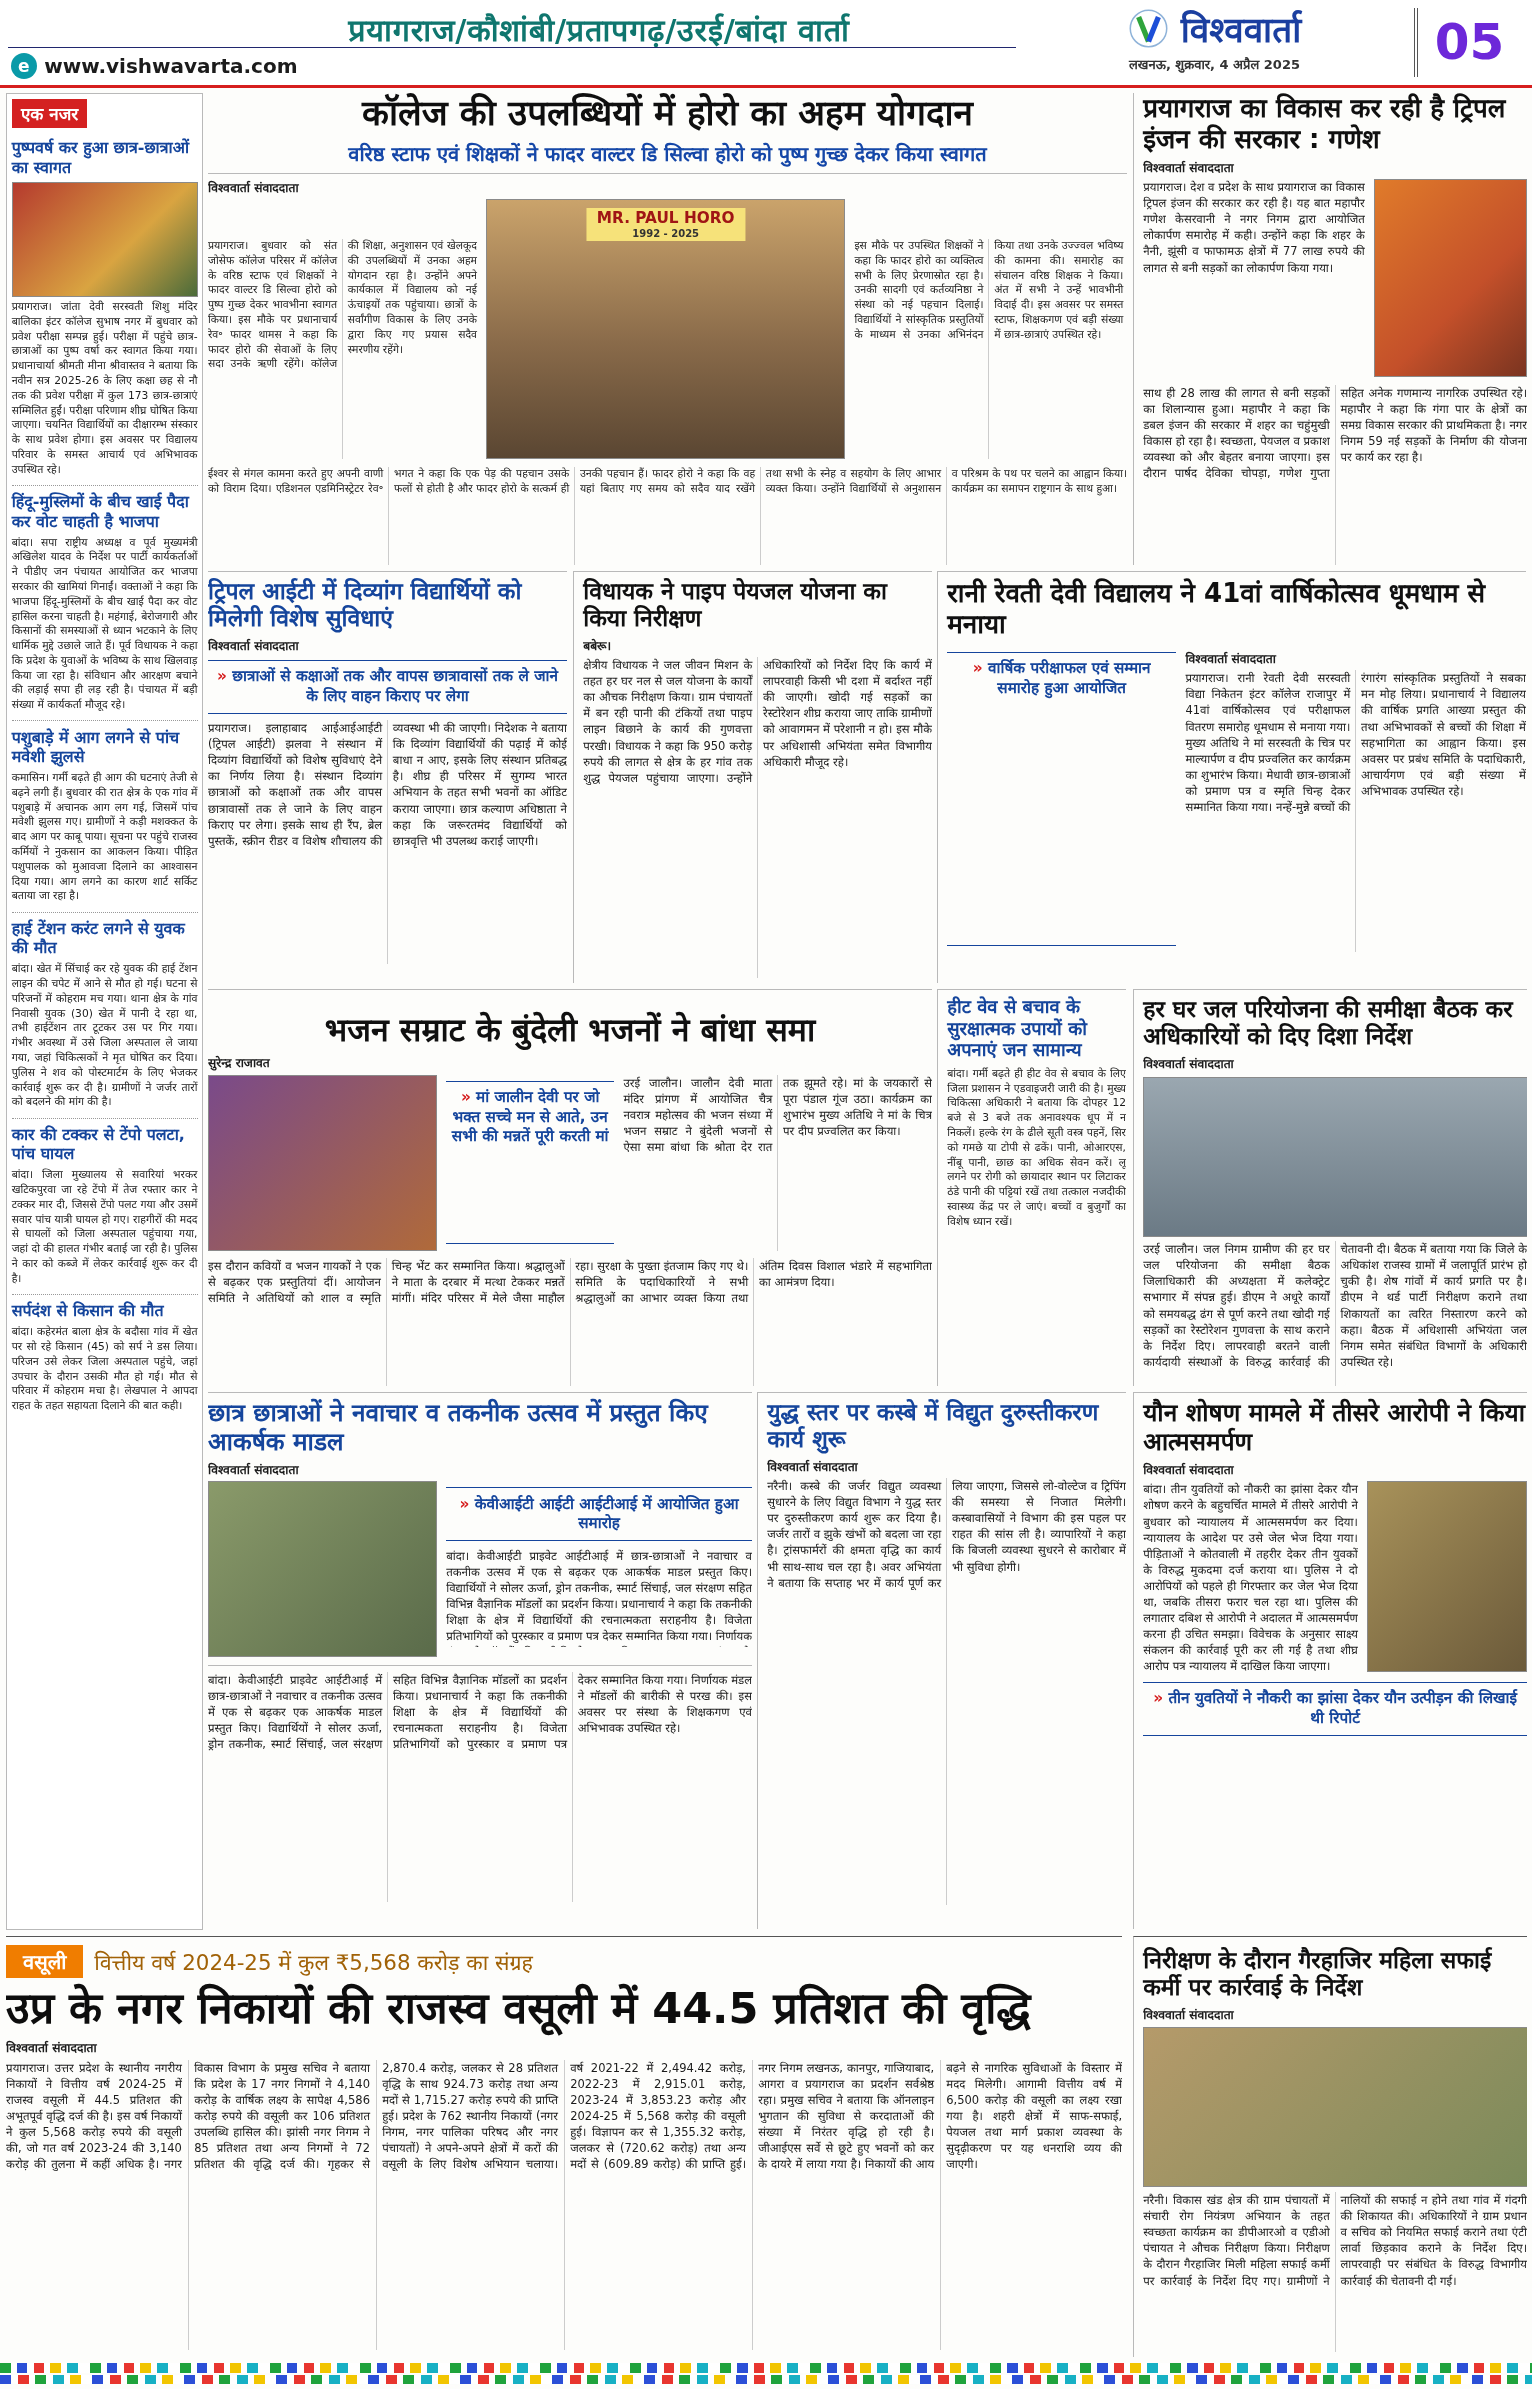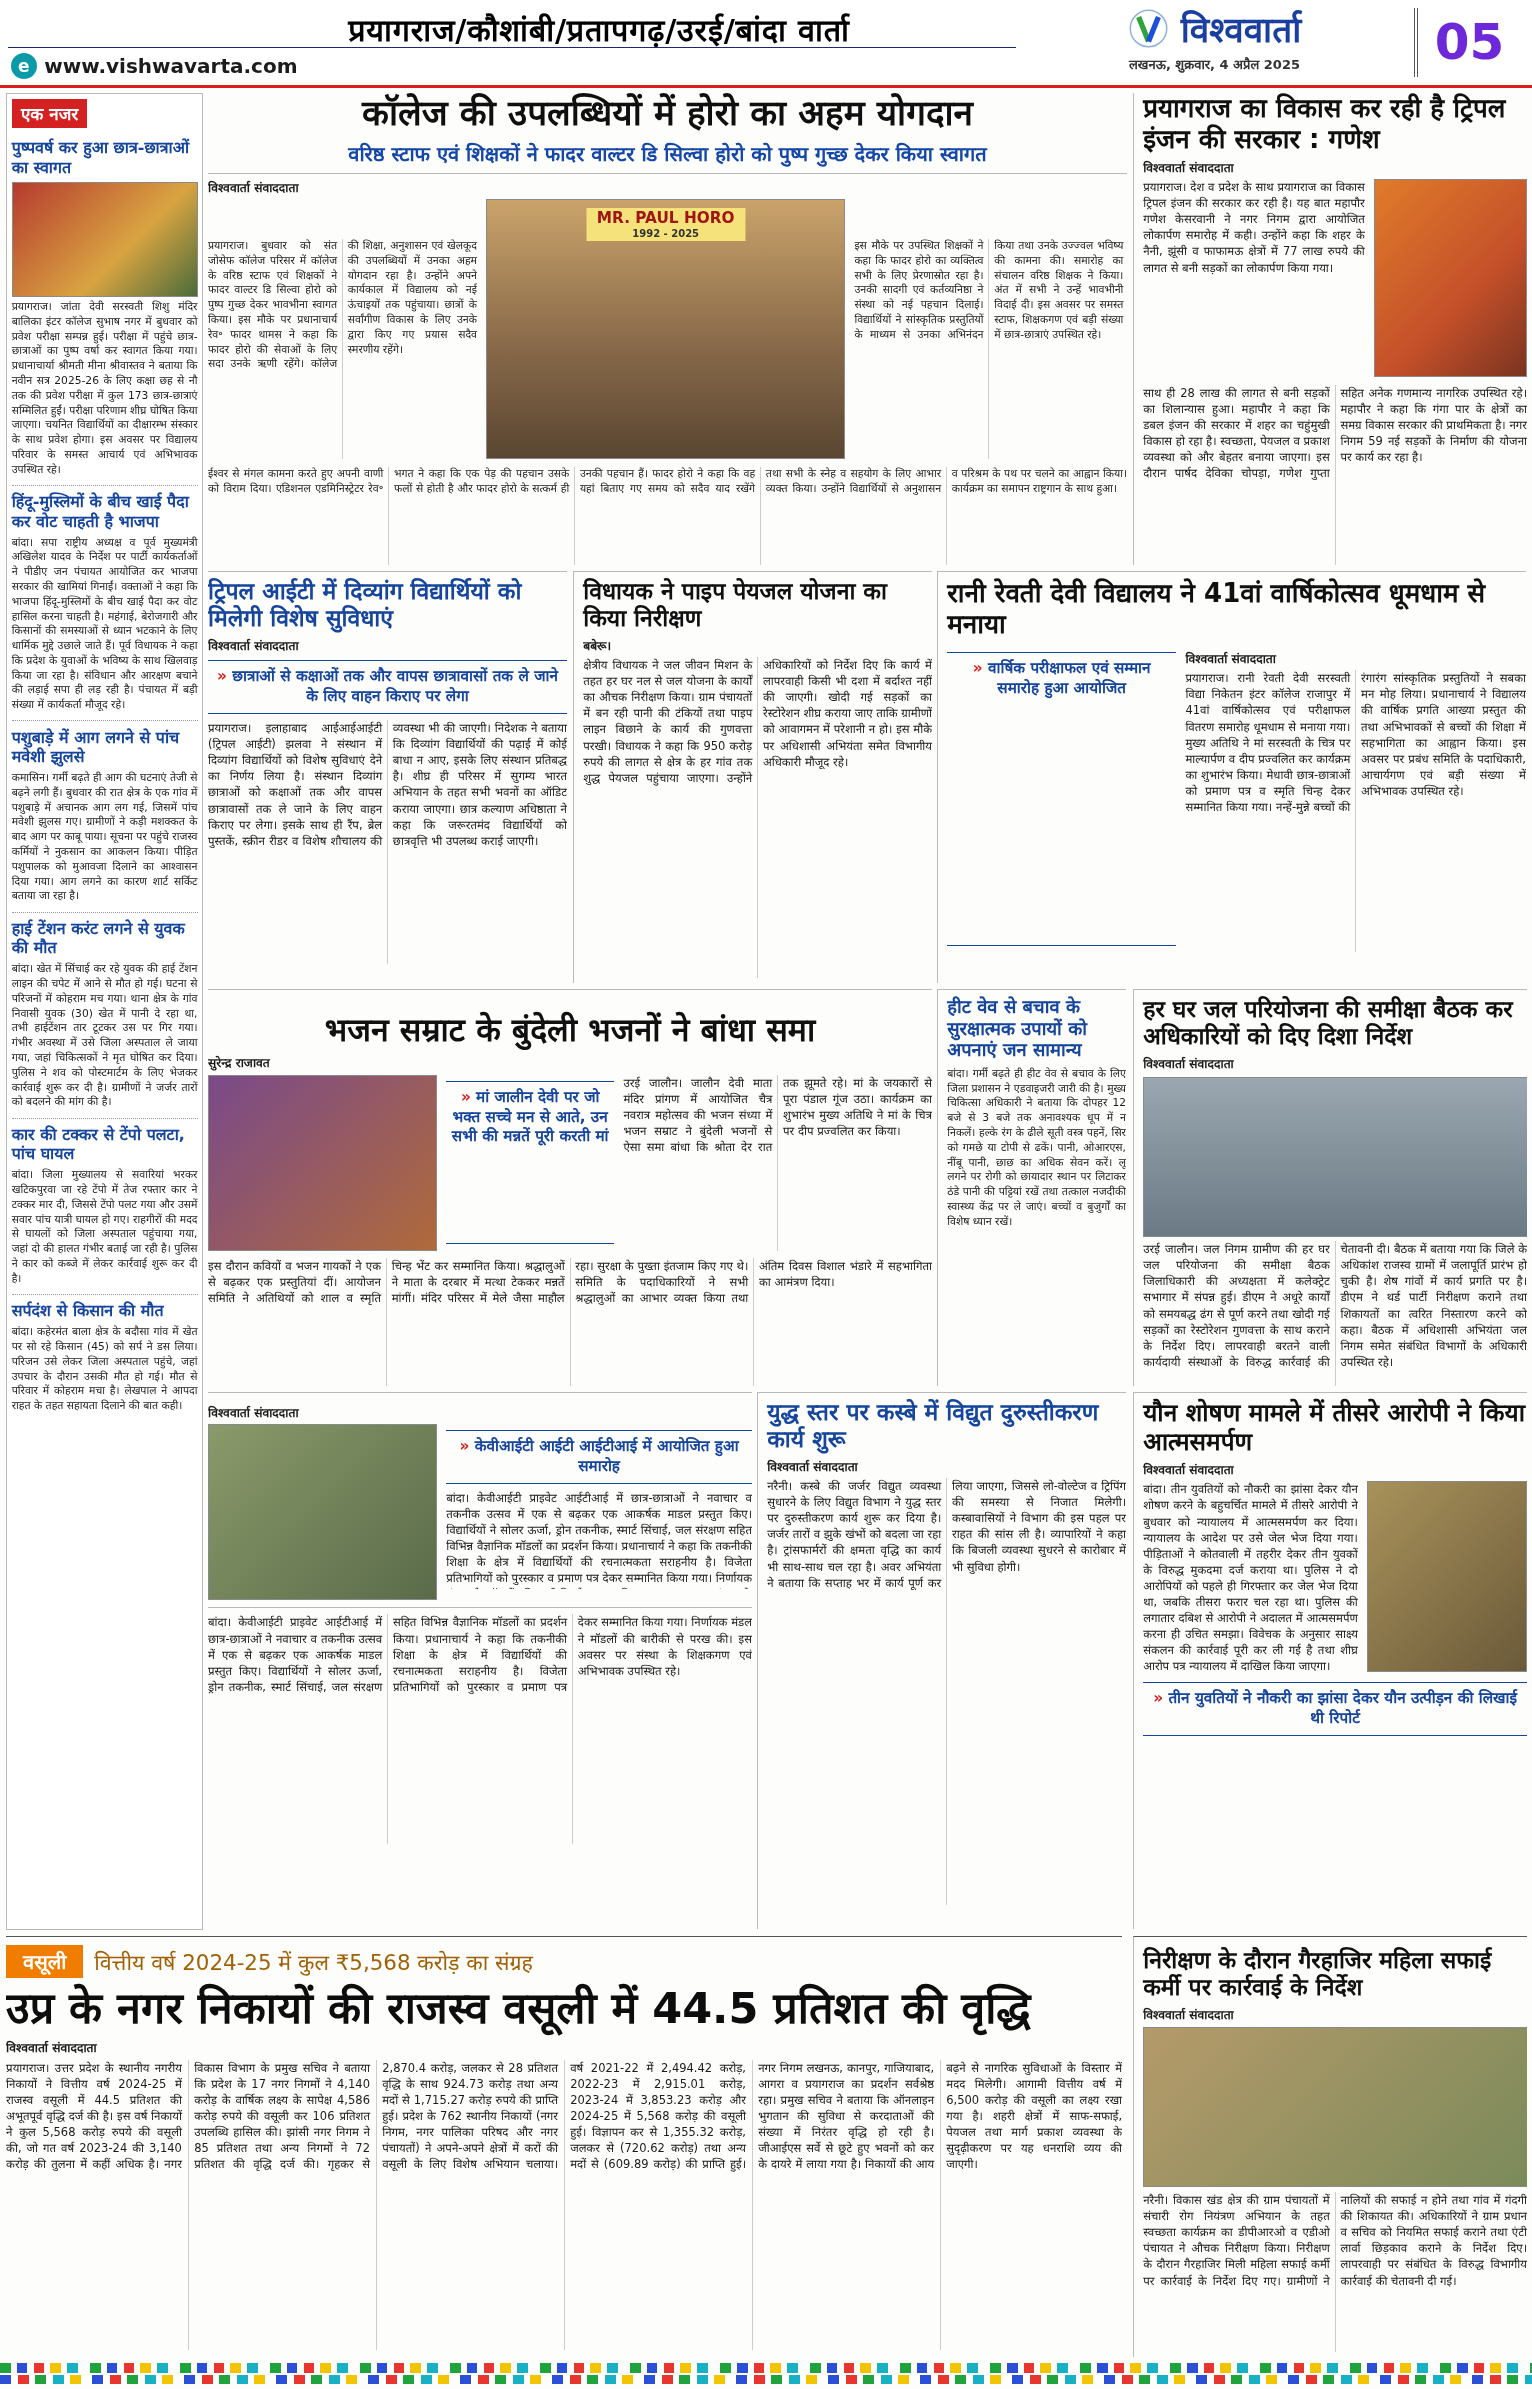--- a/index.html
+++ b/index.html
@@ -3,21 +3,21 @@
 <meta charset="utf-8">
 <style>
   * { margin:0; padding:0; box-sizing:border-box; }
   body { background:#e9e6df; font-family:"DejaVu Sans","Liberation Sans",sans-serif; color:#141414; }
   .page { position:relative; width:1533px; height:2389px; background:#fdfdfb; margin:0 auto; overflow:hidden; }
   .abs { position:absolute; overflow:hidden; }
 
   
   .masthead { top:0; left:0; width:1533px; height:85px; background:#fff; }
   .regions { position:absolute; left:183px; top:7.6px; width:832px; text-align:center;
-             font-size:30.5px; font-weight:bold; color:#000000; letter-spacing:0.8px; }
+             font-size:30.5px; font-weight:bold; color:#0f766e; letter-spacing:0.8px; }
   .mast-rule { position:absolute; left:7.6px; top:47px; width:1008px; border-top:1.5px solid #20276e; }
   .site-row { position:absolute; left:10.7px; top:53px; display:flex; align-items:center; gap:7.6px; }
   .globe { width:26px; height:26px; border-radius:50%; background:#0a9aa8; color:#fff; font-weight:bold;
            font-size:17px; text-align:center; line-height:26px; display:inline-block; }
   .site-url { font-size:20px; font-weight:bold; color:#1c1c1c; }
   .brand-wrap { position:absolute; left:1035px; top:4.6px; width:359px; }
   .brand-row { display:flex; align-items:center; gap:12px; justify-content:center; }
   .brand-name { font-size:35px; font-weight:bold; color:#1b3fa0; }
   .brand-date { text-align:center; font-size:13px; color:#333; margin-top:3.1px; font-weight:bold; }
   .pageno-box { position:absolute; left:1414px; top:7.6px; width:107px; height:69px;
@@ -247,20 +247,21 @@
   </div>
 
   <div class="abs harghar vsep">
     <div class="hl black" style="font-size:23px;">हर घर जल परियोजना की समीक्षा बैठक कर अधिकारियों को दिए दिशा निर्देश</div>
     <div class="byline">विश्ववार्ता संवाददाता</div>
     <div class="photo harghar-photo"></div>
     <div class="bt cols2" style="height:153px;">उरई जालौन। जल निगम ग्रामीण की हर घर जल परियोजना की समीक्षा बैठक जिलाधिकारी की अध्यक्षता में कलेक्ट्रेट सभागार में संपन्न हुई। डीएम ने अधूरे कार्यों को समयबद्ध ढंग से पूर्ण करने तथा खोदी गई सड़कों का रेस्टोरेशन गुणवत्ता के साथ कराने के निर्देश दिए। लापरवाही बरतने वाली कार्यदायी संस्थाओं के विरुद्ध कार्रवाई की चेतावनी दी। बैठक में बताया गया कि जिले के अधिकांश राजस्व ग्रामों में जलापूर्ति प्रारंभ हो चुकी है। शेष गांवों में कार्य प्रगति पर है। डीएम ने थर्ड पार्टी निरीक्षण कराने तथा शिकायतों का त्वरित निस्तारण करने को कहा। बैठक में अधिशासी अभियंता जल निगम समेत संबंधित विभागों के अधिकारी उपस्थित रहे।</div>
   </div>
 
   <div class="abs model">
+    <div class="hl blue" style="font-size:24.4px;">छात्र छात्राओं ने नवाचार व तकनीक उत्सव में प्रस्तुत किए आकर्षक माडल</div>
     <div class="byline">विश्ववार्ता संवाददाता</div>
     <div class="flexrow">
       <div class="photo model-photo"></div>
       <div style="flex:1;">
         <div class="pq">केवीआईटी आईटी आईटीआई में आयोजित हुआ समारोह</div>
         <div class="bt" style="height:99px;overflow:hidden;">बांदा। केवीआईटी प्राइवेट आईटीआई में छात्र-छात्राओं ने नवाचार व तकनीक उत्सव में एक से बढ़कर एक आकर्षक माडल प्रस्तुत किए। विद्यार्थियों ने सोलर ऊर्जा, ड्रोन तकनीक, स्मार्ट सिंचाई, जल संरक्षण सहित विभिन्न वैज्ञानिक मॉडलों का प्रदर्शन किया। प्रधानाचार्य ने कहा कि तकनीकी शिक्षा के क्षेत्र में विद्यार्थियों की रचनात्मकता सराहनीय है। विजेता प्रतिभागियों को पुरस्कार व प्रमाण पत्र देकर सम्मानित किया गया। निर्णायक मंडल ने मॉडलों की बारीकी से परख की। इस अवसर पर संस्था के शिक्षकगण एवं अभिभावक उपस्थित रहे।</div>
       </div>
     </div>
     <div class="bt cols3 tsep" style="margin-top:7.6px;height:237px;">बांदा। केवीआईटी प्राइवेट आईटीआई में छात्र-छात्राओं ने नवाचार व तकनीक उत्सव में एक से बढ़कर एक आकर्षक माडल प्रस्तुत किए। विद्यार्थियों ने सोलर ऊर्जा, ड्रोन तकनीक, स्मार्ट सिंचाई, जल संरक्षण सहित विभिन्न वैज्ञानिक मॉडलों का प्रदर्शन किया। प्रधानाचार्य ने कहा कि तकनीकी शिक्षा के क्षेत्र में विद्यार्थियों की रचनात्मकता सराहनीय है। विजेता प्रतिभागियों को पुरस्कार व प्रमाण पत्र देकर सम्मानित किया गया। निर्णायक मंडल ने मॉडलों की बारीकी से परख की। इस अवसर पर संस्था के शिक्षकगण एवं अभिभावक उपस्थित रहे।</div>
   </div>

